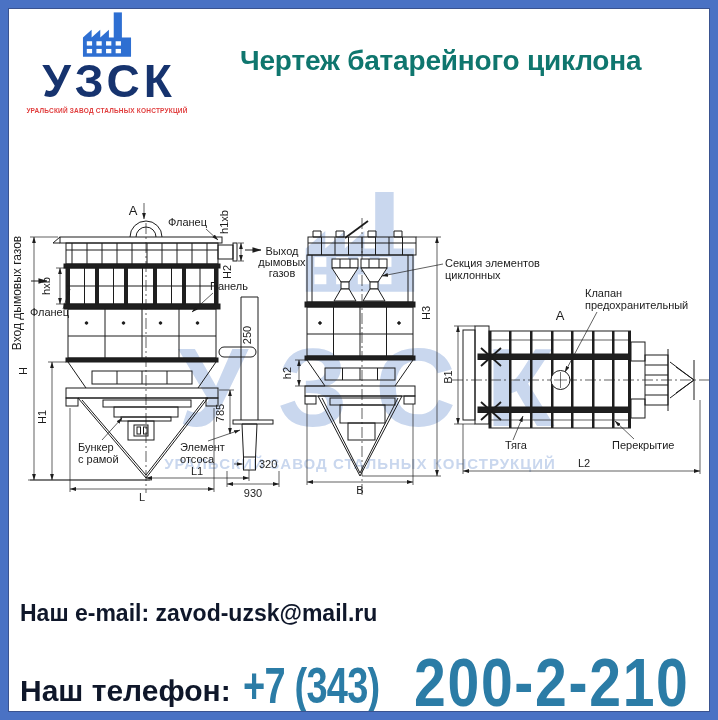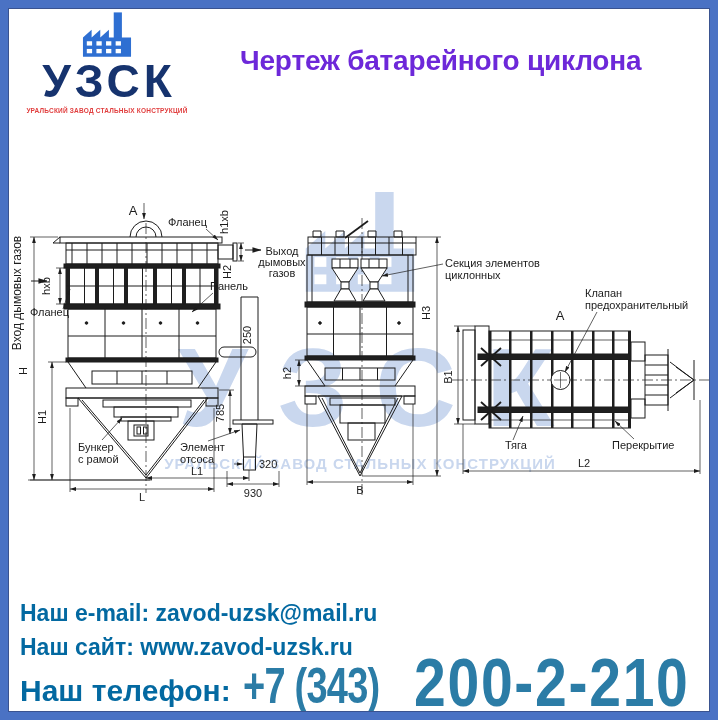--- a/index.html
+++ b/index.html
@@ -8,33 +8,33 @@
   .frame{position:absolute;inset:0;border:8px solid #4a72c4;box-sizing:border-box;
          box-shadow:inset 0 0 0 1px #3a5390, 0 0 0 1px #3a5390;pointer-events:none;z-index:6;}
   
   .logo{position:absolute;left:24px;top:10px;width:166px;text-align:center;z-index:4;}
   .logo-icon{width:50px;height:46px;color:#2e6fd2;display:block;margin:2px auto 0;}
   .logo-name{font-size:46px;font-weight:bold;color:#16336e;letter-spacing:4px;line-height:1.0;
              padding-left:4px;margin-top:0;}
   .logo-tagline{font-size:6.5px;font-weight:bold;color:#e13e3e;white-space:nowrap;margin-top:3px;
                 letter-spacing:.2px;}
   .title{position:absolute;left:240px;top:45px;margin:0;font-size:28px;font-weight:bold;
-         color:#6d28d9;letter-spacing:-0.2px;z-index:4;}
+         color:#0f766e;letter-spacing:-0.2px;z-index:4;}
   
   .watermark{position:absolute;left:148px;top:192px;width:424px;text-align:center;
              color:#c9d7ee;z-index:1;}
   .wm-icon{width:114px;height:102px;color:#c9d7ee;display:inline-block;}
   .wm-name{font-size:112px;font-weight:bold;letter-spacing:30px;padding-left:30px;line-height:.9;
            margin-top:40px;white-space:nowrap;}
   .wm-tagline{font-size:15px;font-weight:bold;letter-spacing:1px;margin-top:16px;white-space:nowrap;}
   
   .drawing{position:absolute;left:0;top:183px;z-index:2;}
   .drawing text{fill:#1c1c1c;stroke:none;font-family:"Liberation Sans",sans-serif;}
   
-  .contact-line{position:absolute;left:20px;color:#0369a1;font-weight:bold;z-index:4;white-space:nowrap;}
+  .contact-line{position:absolute;left:20px;color:#0f172a;font-weight:bold;z-index:4;white-space:nowrap;}
   .email-line{top:600px;font-size:23px;}
   .site-line{top:634px;font-size:23px;}
   .phone-label{top:674px;font-size:30px;text-align:right;}
   .phone-code{position:absolute;left:243px;top:657px;font-size:50px;font-weight:bold;color:#2b7ca6;
               transform:scaleX(.76);transform-origin:left top;letter-spacing:-1px;z-index:4;white-space:nowrap;}
   .phone-number{position:absolute;left:414px;top:643px;font-size:68px;font-weight:bold;color:#2b7ca6;
               transform:scaleX(.84);transform-origin:left top;letter-spacing:2px;z-index:4;white-space:nowrap;}
 </style>
 </head>
 <body>
@@ -308,22 +308,18 @@
           <text x="584" y="284" text-anchor="middle">L2</text>
         </g>
       </g>
     </g>
   </svg>
 
   <div class="contact-line email-line">
     <span>Наш e-mail:</span>
     <span>zavod-uzsk@mail.ru</span>
   </div>
-  <div class="contact-line site-line">
-    <span>Наш сайт:</span>
-    <span>www.zavod-uzsk.ru</span>
-  </div>
   <div class="contact-line phone-label">Наш телефон:</div>
   <div class="phone-code">+7 (343)</div>
   <div class="phone-number">200-2-210</div>
 
   <div class="frame"></div>
 </div>
 
 </body></html>

